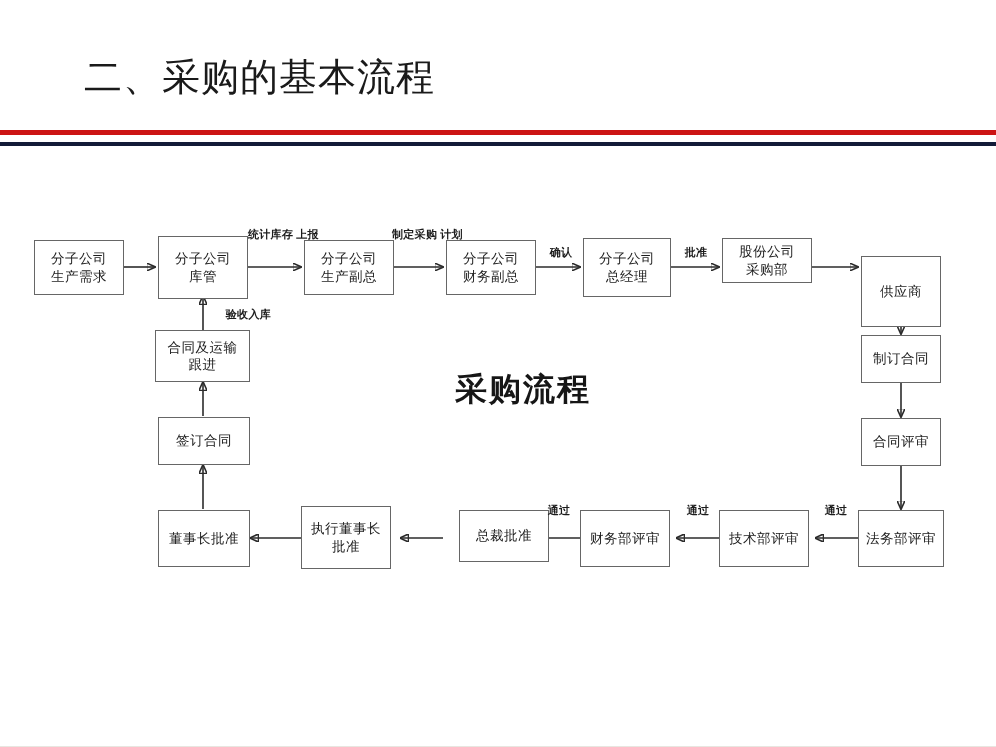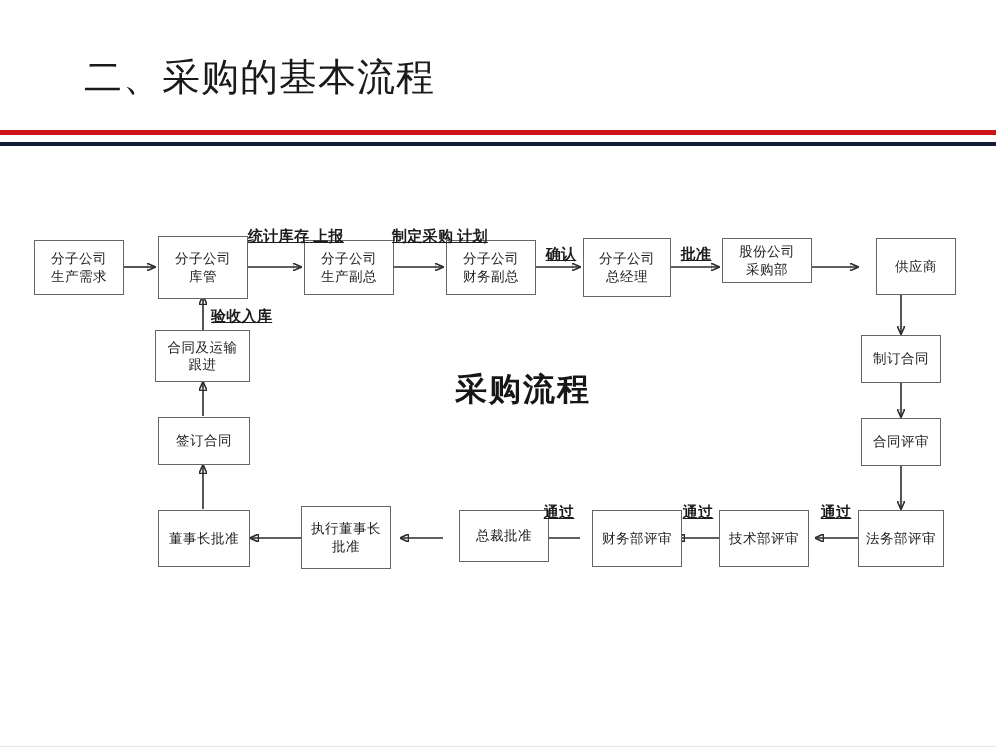--- a/index.html
+++ b/index.html
@@ -77,28 +77,27 @@
     line-height: 1.28;
     color: #1c1c1c;
     padding: 2px 3px;
     letter-spacing: 0.5px;
   }
   .node span { display: block; }
 
   .edge-label {
     position: absolute;
     font-family: "Liberation Serif", "DejaVu Serif", serif;
-    font-size: 15px;
+    font-size: 11px;
     font-weight: bold;
     line-height: 1.18;
     color: #1c1c1c;
     text-align: center;
     white-space: nowrap;
     letter-spacing: 0.3px;
-    text-decoration: underline;
   }
 
   #center-label {
     position: absolute;
     left: 455px;
     top: 368px;
     font-family: Liberation Sans, sans-serif;
     font-size: 32px;
     font-weight: bold;
     color: #161616;
@@ -196,21 +195,21 @@
       </div>
     </div>
 
     <div class="node" style="left:722px; top:238px; width:90px; height:45px;">
       <div>
         <span>股份公司</span>
         <span>采购部</span>
       </div>
     </div>
 
-    <div class="node" style="left:861px; top:238px; width:80px; height:57px;margin-left:15px;">
+    <div class="node" style="left:861px; top:256px; width:80px; height:71px;">
       <div>
         <span>供应商</span>
       </div>
     </div>
 
     <div class="node" style="left:861px; top:335px; width:80px; height:48px;">
       <div>
         <span>制订合同</span>
       </div>
     </div>
@@ -226,21 +225,21 @@
         <span>法务部评审</span>
       </div>
     </div>
 
     <div class="node" style="left:719px; top:510px; width:90px; height:57px;">
       <div>
         <span>技术部评审</span>
       </div>
     </div>
 
-    <div class="node" style="left:580px; top:510px; width:90px; height:57px;margin-left:12px;">
+    <div class="node" style="left:580px; top:510px; width:90px; height:57px;">
       <div>
         <span>财务部评审</span>
       </div>
     </div>
 
     <div class="node" style="left:443px; top:510px; width:90px; height:52px;margin-left:16px;">
       <div>
         <span>总裁批准</span>
       </div>
     </div>

